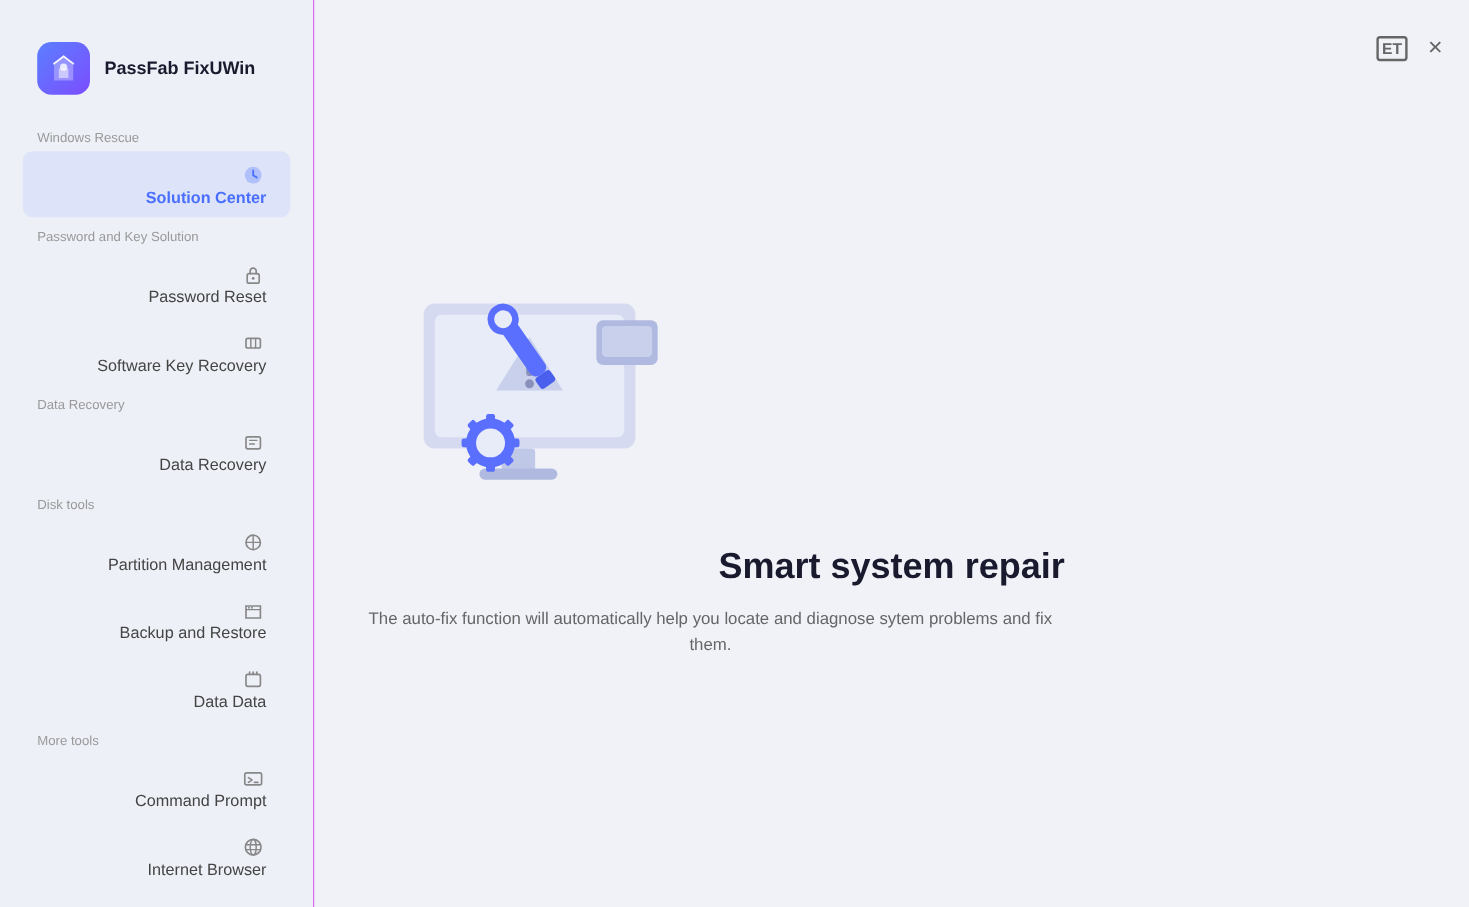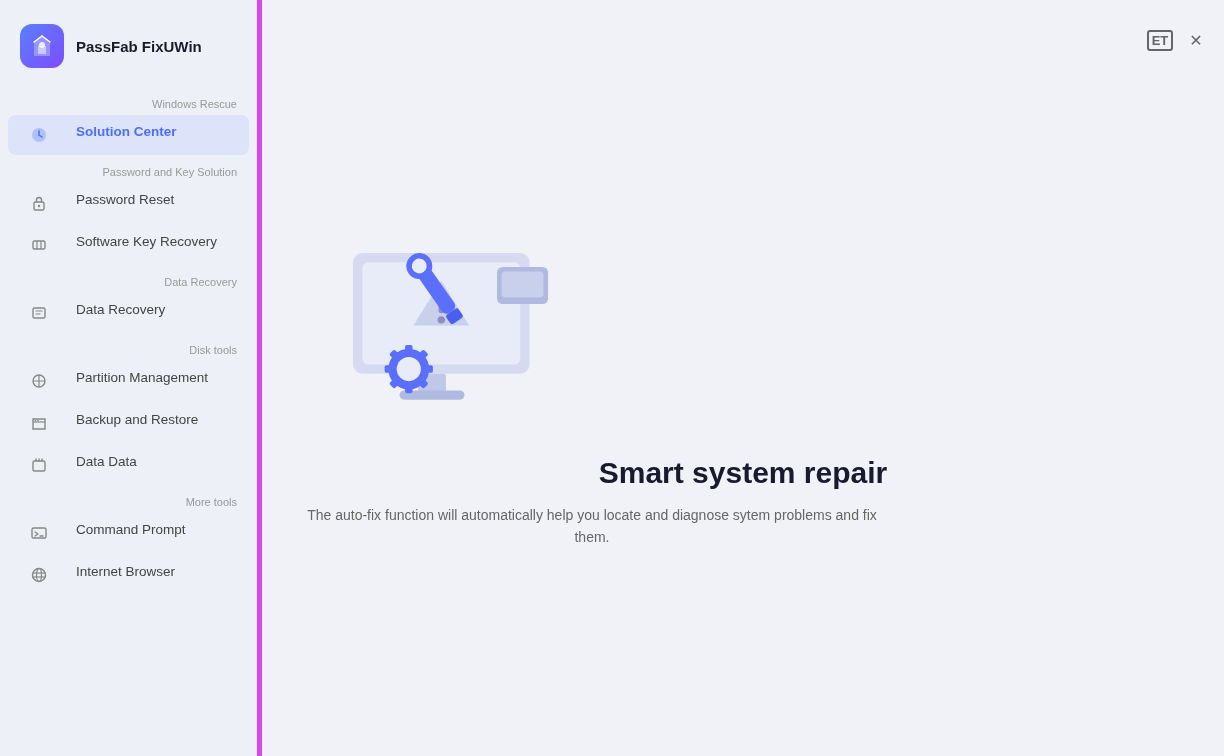--- a/index.html
+++ b/index.html
@@ -44,22 +44,22 @@
       background: #f0f2f8;
     }
 
     
     .sidebar {
       width: 262px;
       min-width: 262px;
       background: #eef0f7;
       display: flex;
       flex-direction: column;
-      padding: 0;
-      border-right: 5px solid #d946ef;
+      padding: 11px;
+      border-right: 1px solid #d946ef;
     }
 
     .app-header {
       display: flex;
       align-items: center;
       gap: 12px;
       padding: 24px 20px 20px 20px;
     }
 
     .app-logo {
@@ -80,34 +80,34 @@
       color: #1a1a2e;
     }
 
     .sidebar-section-label {
       font-size: 11px;
       color: #999;
       font-weight: 500;
       padding: 10px 20px 4px 20px;
       text-transform: none;
       letter-spacing: 0;
-      text-align: right;
     }
 
     .sidebar-item {
       display: flex;
-      align-items: flex-start;
-      gap: 26px;
+      align-items: flex-end;
+      gap: 0;
       padding: 9px 20px;
       cursor: pointer;
       border-radius: 8px;
       margin: 1px 8px;
       color: #444;
       font-size: 13.5px;
       transition: background 0.15s;
+      flex-direction: column;
     }
 
     .sidebar-item.active {
       background: #dde3f8;
       color: #4a6fff;
       font-weight: 600;
     }
 
     .sidebar-item .icon {
       width: 22px;

